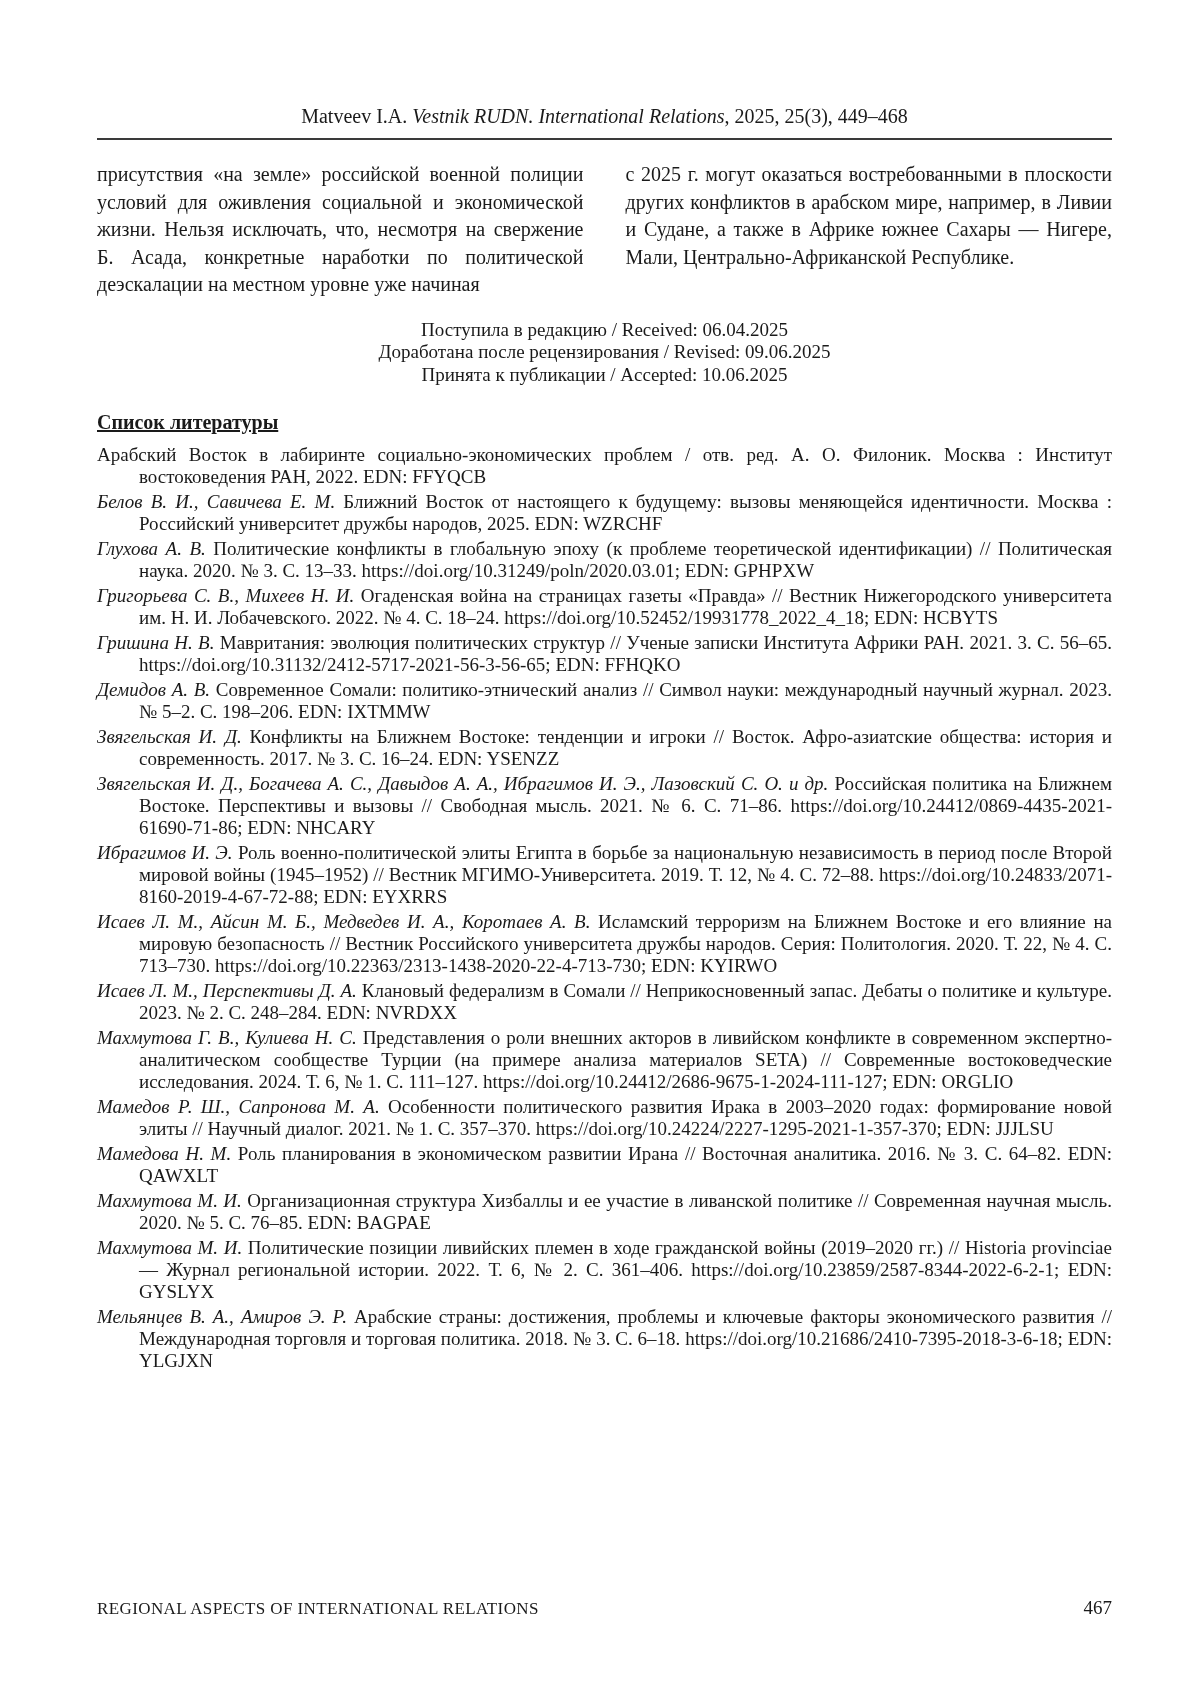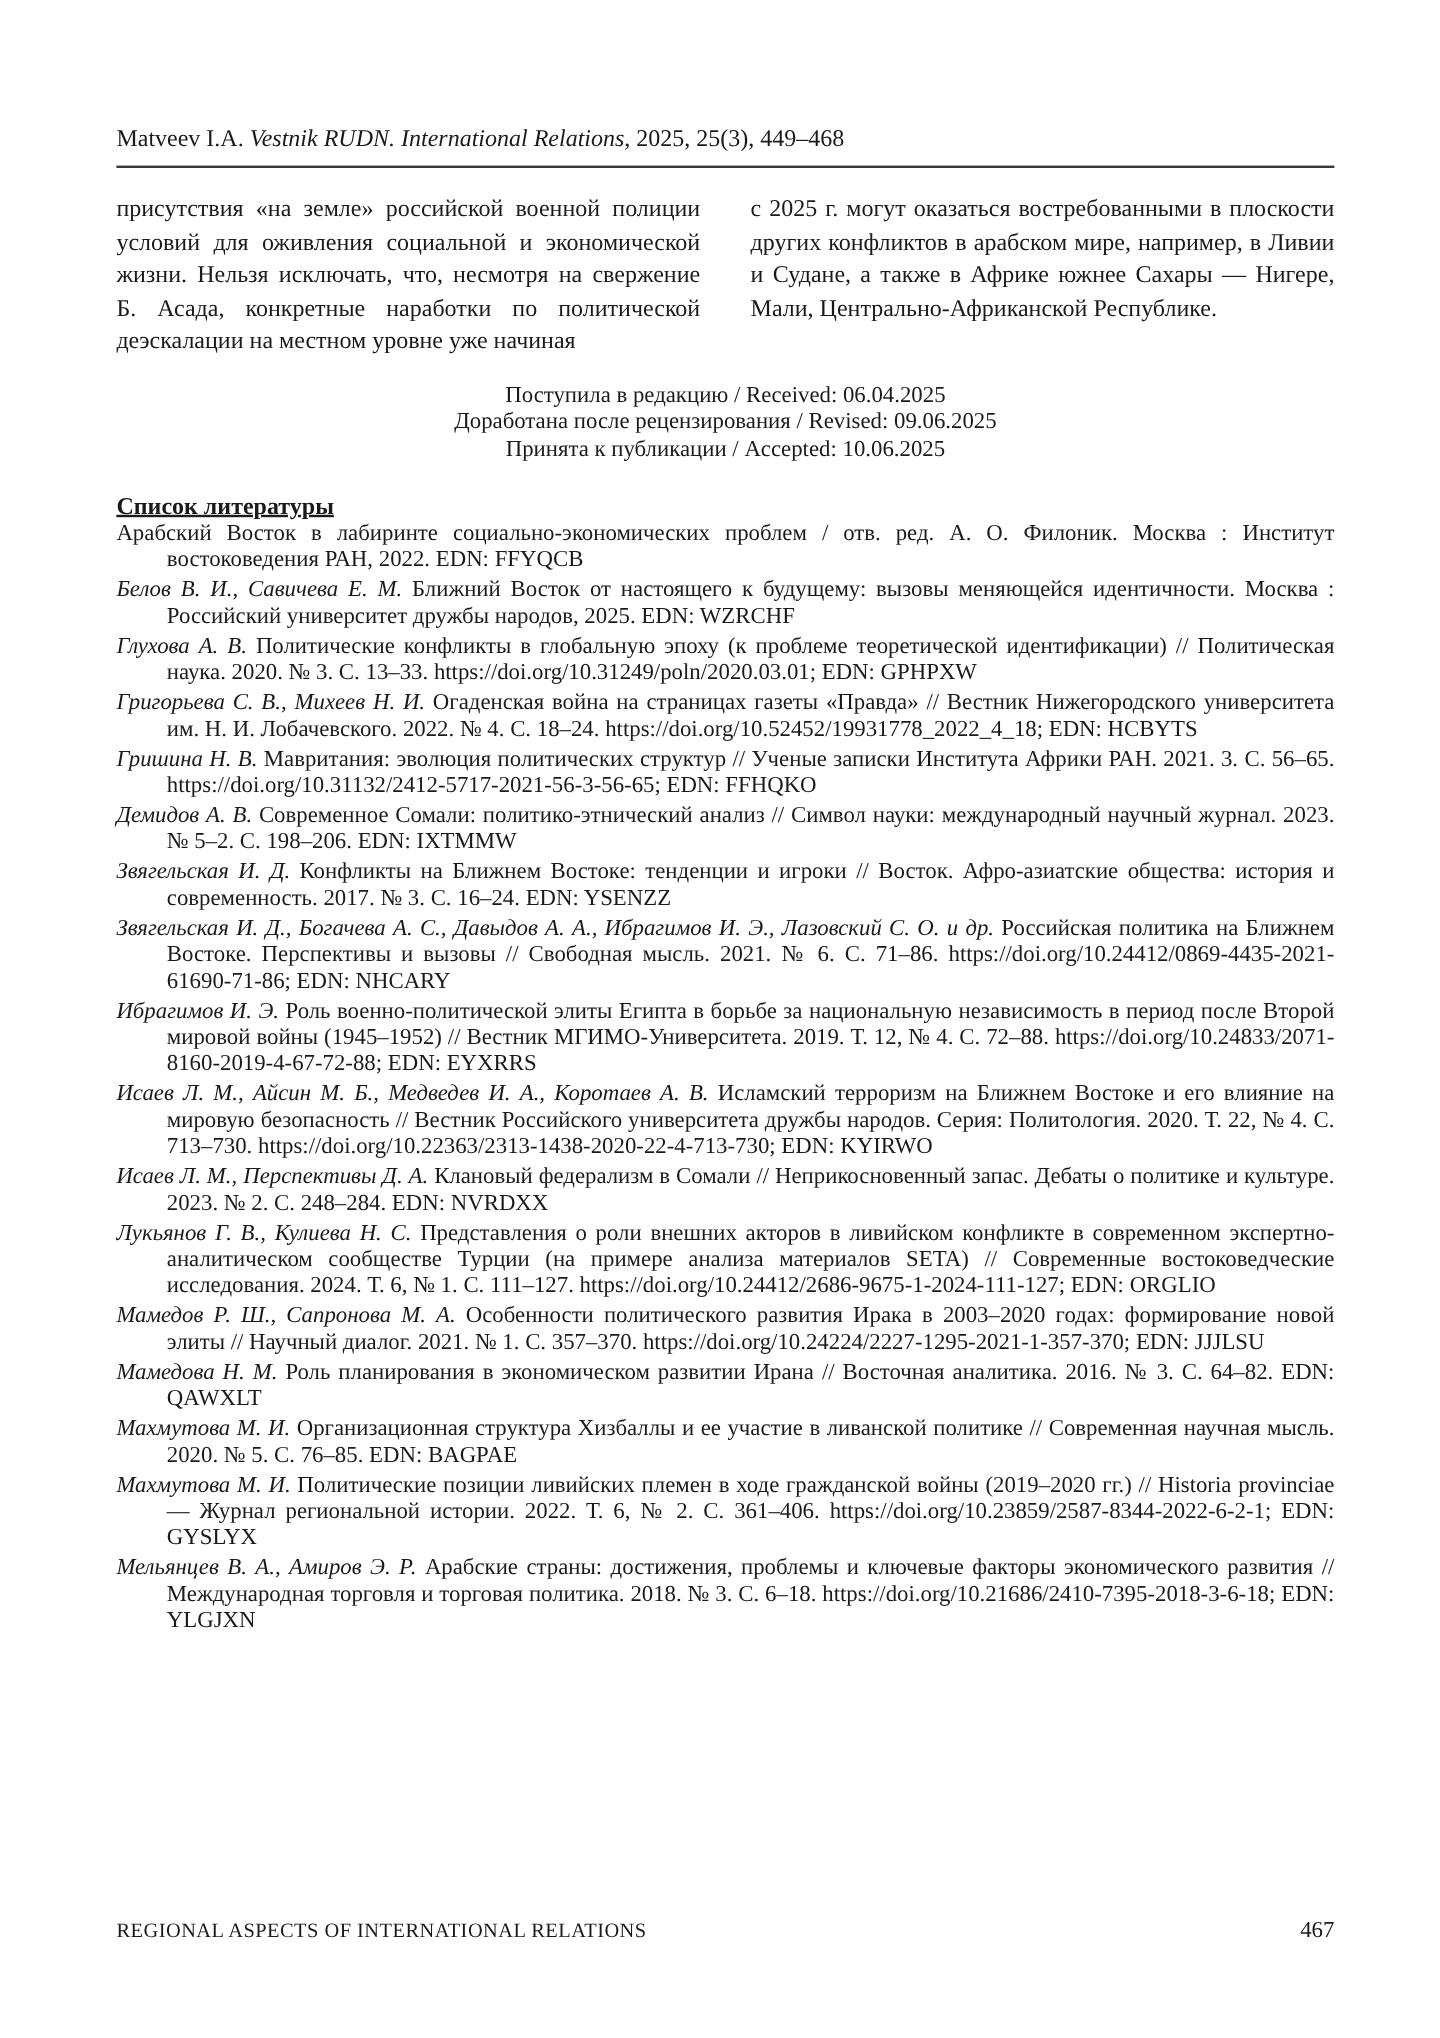--- a/index.html
+++ b/index.html
@@ -12,20 +12,21 @@
   .page {
     position: relative;
     width: 1200px;
     height: 1698px;
     background: #ffffff;
     box-sizing: border-box;
     padding: 104px 88px 0 97px;
     overflow: hidden;
   }
   .running-header {
+    text-align: center;
     font-size: 20px;
     line-height: 24px;
     white-space: nowrap;
   }
   .running-header .journal { font-style: italic; }
   .header-rule {
     border: none;
     border-top: 2px solid #3a3a3a;
     margin: 10px 0 0 0;
   }
@@ -49,20 +50,21 @@
   }
   .refs-heading {
     margin-top: 24px;
     text-align: left;
     font-weight: bold;
     font-size: 20px;
     line-height: 24px;
     text-decoration: underline;
   }
   .refs {
+    margin-top: 10px;
   }
   .refs p {
     margin: 0 0 3px 0;
     font-size: 19px;
     line-height: 22px;
     text-align: justify;
     padding-left: 42px;
     text-indent: -42px;
     overflow-wrap: break-word;
   }
@@ -125,21 +127,21 @@
     <p><span class="authors">Звягельская И. Д.</span><span> Конфликты на Ближнем Востоке: тенденции и игроки // Восток. Афро-азиатские общества: история и современность. 2017. № 3. С. 16–24. EDN: YSENZZ</span></p>
 
     <p><span class="authors">Звягельская И. Д., Богачева А. С., Давыдов А. А., Ибрагимов И. Э., Лазовский С. О. и др.</span><span> Российская политика на Ближнем Востоке. Перспективы и вызовы // Свободная мысль. 2021. № 6. С. 71–86. https://doi.org/10.24412/0869-4435-2021-61690-71-86; EDN: NHCARY</span></p>
 
     <p><span class="authors">Ибрагимов И. Э.</span><span> Роль военно-политической элиты Египта в борьбе за национальную независимость в период после Второй мировой войны (1945–1952) // Вестник МГИМО-Университета. 2019. Т. 12, № 4. С. 72–88. https://doi.org/10.24833/2071-8160-2019-4-67-72-88; EDN: EYXRRS</span></p>
 
     <p><span class="authors">Исаев Л. М., Айсин М. Б., Медведев И. А., Коротаев А. В.</span><span> Исламский терроризм на Ближнем Востоке и его влияние на мировую безопасность // Вестник Российского университета дружбы народов. Серия: Политология. 2020. Т. 22, № 4. С. 713–730. https://doi.org/10.22363/2313-1438-2020-22-4-713-730; EDN: KYIRWO</span></p>
 
     <p><span class="authors">Исаев Л. М., Перспективы Д. А.</span><span> Клановый федерализм в Сомали // Неприкосновенный запас. Дебаты о политике и культуре. 2023. № 2. С. 248–284. EDN: NVRDXX</span></p>
 
-    <p><span class="authors">Лукьянов Г. В., Кулиева Н. С.</span><span> Представления о роли внешних акторов в ливийском конфликте в современном экспертно-аналитическом сообществе Турции (на примере анализа материалов SETA) // Современные востоковедческие исследования. 2024. Т. 6, № 1. С. 111–127. https://doi.org/10.24412/2686-9675-1-2024-111-127; EDN: ORGLIO</span></p>
+    <p><span class="authors">Махмутова Г. В., Кулиева Н. С.</span><span> Представления о роли внешних акторов в ливийском конфликте в современном экспертно-аналитическом сообществе Турции (на примере анализа материалов SETA) // Современные востоковедческие исследования. 2024. Т. 6, № 1. С. 111–127. https://doi.org/10.24412/2686-9675-1-2024-111-127; EDN: ORGLIO</span></p>
 
     <p><span class="authors">Мамедов Р. Ш., Сапронова М. А.</span><span> Особенности политического развития Ирака в 2003–2020 годах: формирование новой элиты // Научный диалог. 2021. № 1. С. 357–370. https://doi.org/10.24224/2227-1295-2021-1-357-370; EDN: JJJLSU</span></p>
 
     <p><span class="authors">Мамедова Н. М.</span><span> Роль планирования в экономическом развитии Ирана // Восточная аналитика. 2016. № 3. С. 64–82. EDN: QAWXLT</span></p>
 
     <p><span class="authors">Махмутова М. И.</span><span> Организационная структура Хизбаллы и ее участие в ливанской политике // Современная научная мысль. 2020. № 5. С. 76–85. EDN: BAGPAE</span></p>
 
     <p><span class="authors">Махмутова М. И.</span><span> Политические позиции ливийских племен в ходе гражданской войны (2019–2020 гг.) // Historia provinciae — Журнал региональной истории. 2022. Т. 6, № 2. С. 361–406. https://doi.org/10.23859/2587-8344-2022-6-2-1; EDN: GYSLYX</span></p>
 
     <p><span class="authors">Мельянцев В. А., Амиров Э. Р.</span><span> Арабские страны: достижения, проблемы и ключевые факторы экономического развития // Международная торговля и торговая политика. 2018. № 3. С. 6–18. https://doi.org/10.21686/2410-7395-2018-3-6-18; EDN: YLGJXN</span></p>

